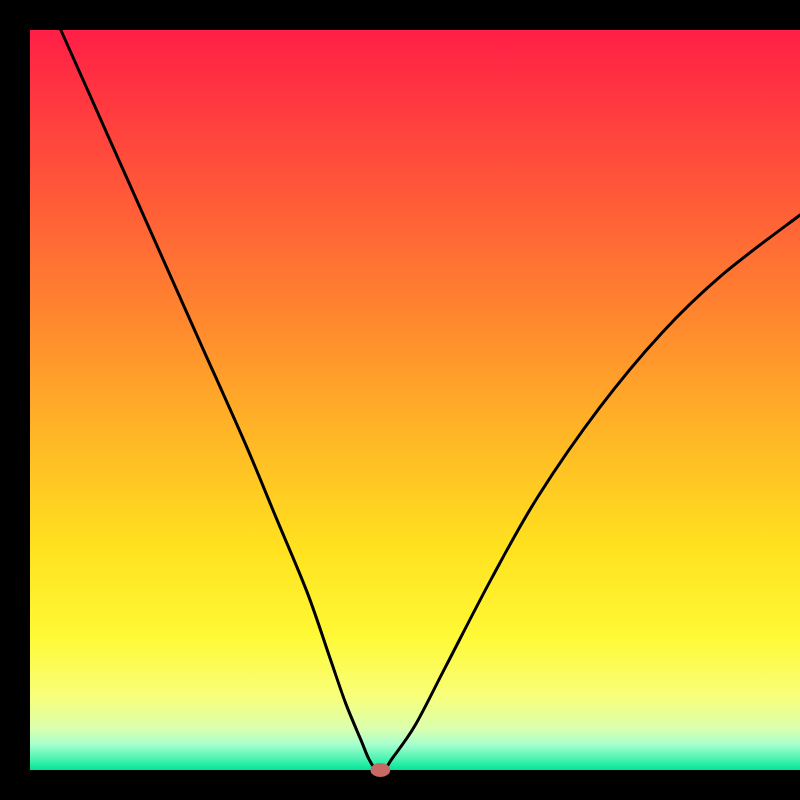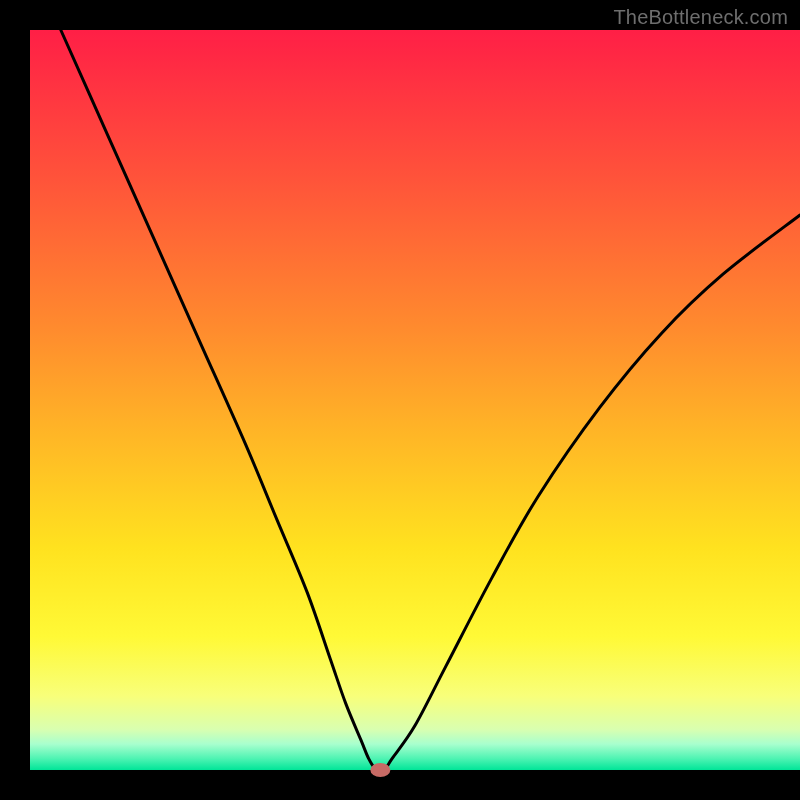--- a/index.html
+++ b/index.html
@@ -46,14 +46,13 @@
           <stop offset="94.5%" stop-color="#d9ffb0"></stop>
           <stop offset="96.5%" stop-color="#a8ffce"></stop>
           <stop offset="98.5%" stop-color="#4cf3b2"></stop>
           <stop offset="100%" stop-color="#00e598"></stop>
         </linearGradient>
     </defs>
     <rect id="plot-rect" fill="url(#bg-grad)" x="30" y="30" width="770" height="740"></rect>
     <path id="curve-path" fill="none" d="M 60.8 30 C 68.5 47.266666666666666, 91.6 99.06666666666669, 107 133.60000000000002 C 122.4 168.13333333333335, 137.79999999999998 202.6666666666667, 153.2 237.20000000000005 C 168.6 271.73333333333335, 184 306.2666666666667, 199.4 340.8 C 214.8 375.3333333333333, 232.7666666666667 414.79999999999995, 245.60000000000002 444.4 C 258.43333333333334 474, 266.1333333333333 493.7333333333333, 276.4 518.4 C 286.66666666666663 543.0666666666666, 298.21666666666664 568.9666666666667, 307.2 592.4 C 316.18333333333334 615.8333333333333, 323.8833333333333 640.5, 330.3 659 C 336.7166666666667 677.5, 340.56666666666666 689.8333333333333, 345.7 703.4 C 350.8333333333333 716.9666666666667, 357.25 731.15, 361.1 740.4 C 364.95000000000005 749.65, 366.23333333333335 753.9666666666667, 368.8 758.9 C 371.3666666666667 763.8333333333333, 373.93333333333334 768.15, 376.5 770 C 379.06666666666666 771.85, 381.6333333333333 771.85, 384.2 770 C 386.76666666666665 768.15, 386.76666666666665 766.3, 391.9 758.9 C 397.0333333333333 751.5, 406.01666666666665 741.0166666666667, 415 725.6 C 423.98333333333335 710.1833333333334, 432.9666666666667 691.0666666666666, 445.8 666.4 C 458.6333333333333 641.7333333333333, 476.6 605.9666666666667, 492 577.6 C 507.4 549.2333333333333, 520.2333333333333 524.5666666666666, 538.2 496.2 C 556.1666666666667 467.8333333333333, 579.2666666666667 434.53333333333336, 599.8 407.40000000000003 C 620.3333333333333 380.2666666666667, 640.8666666666667 355.6, 661.4 333.40000000000003 C 681.9333333333333 311.20000000000005, 699.9 293.93333333333334, 723 274.2 C 746.1 254.46666666666664, 787.1666666666666 224.86666666666667, 800 215" stroke="#000000" stroke-width="3" stroke-linecap="round" stroke-linejoin="round"></path>
     <ellipse id="marker-dot" cx="380.35" cy="770" rx="10" ry="7" fill="#c76a65"></ellipse>
   </svg>
-  <div class="watermark">TheBottleneck.com</div>
 </div>
 
 </body></html>

